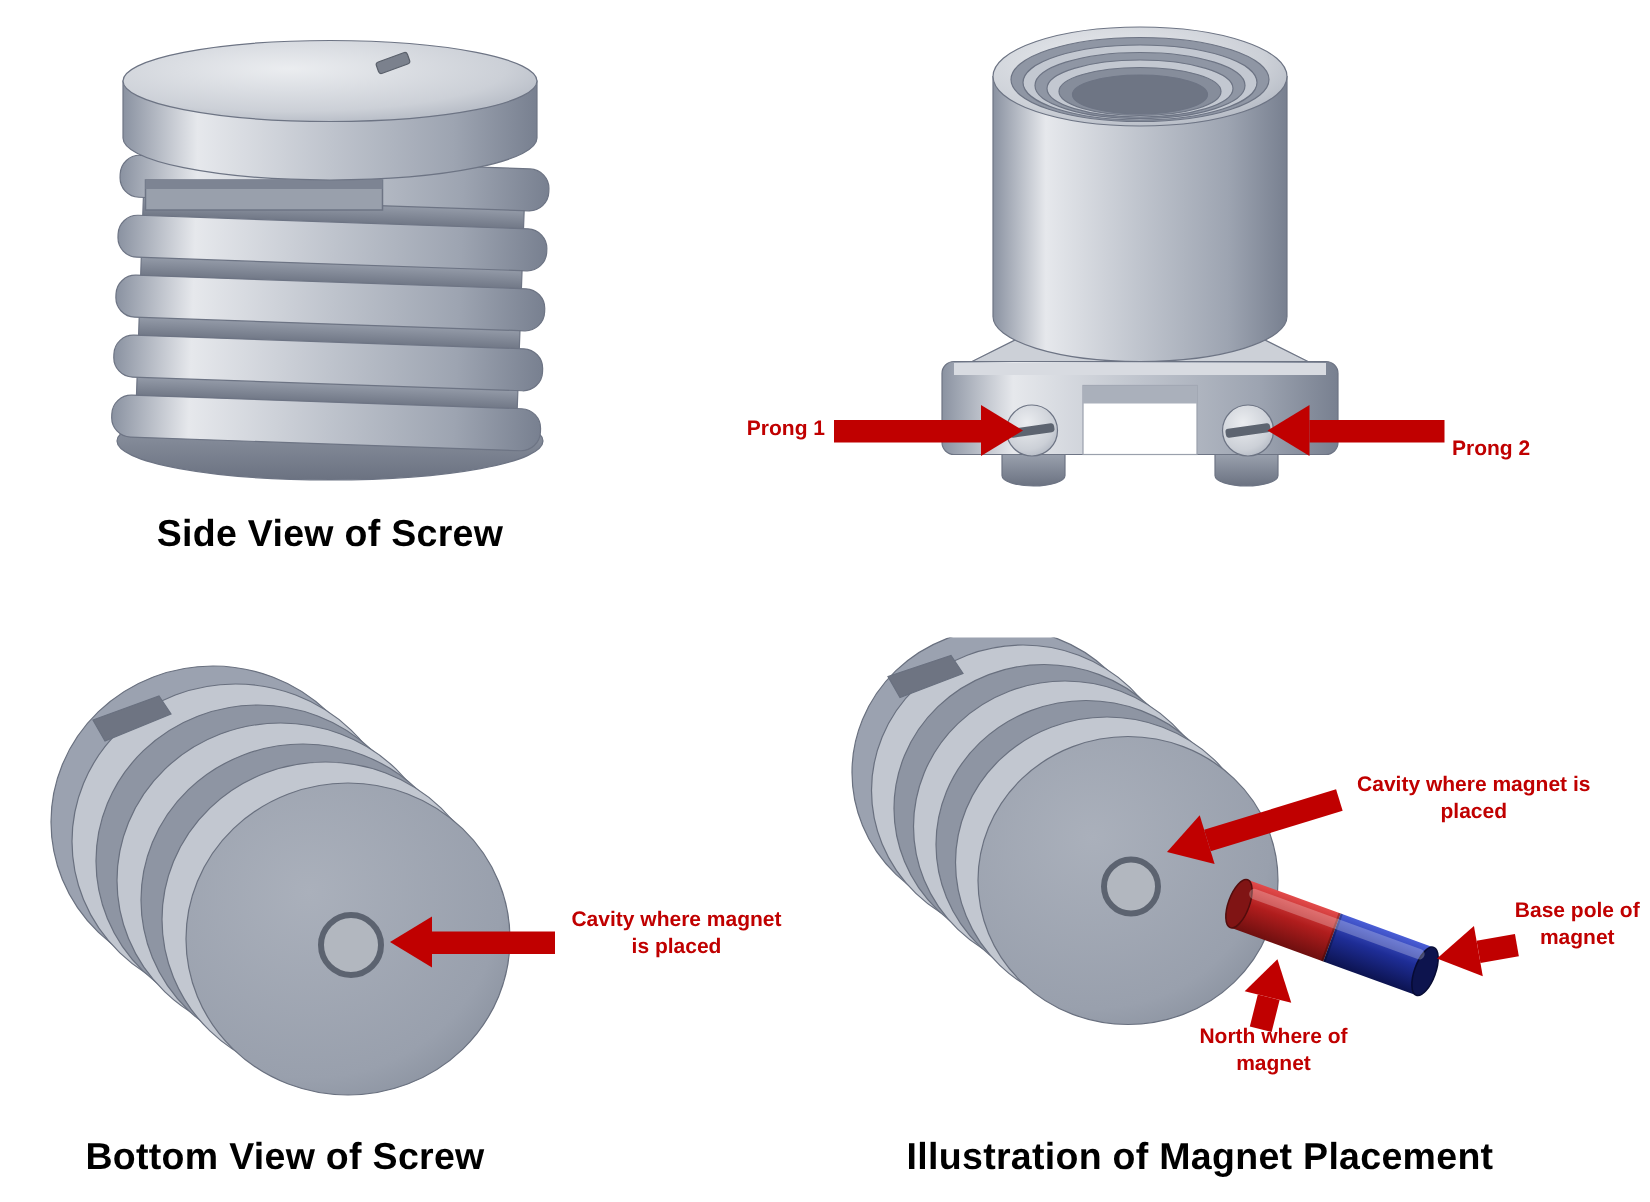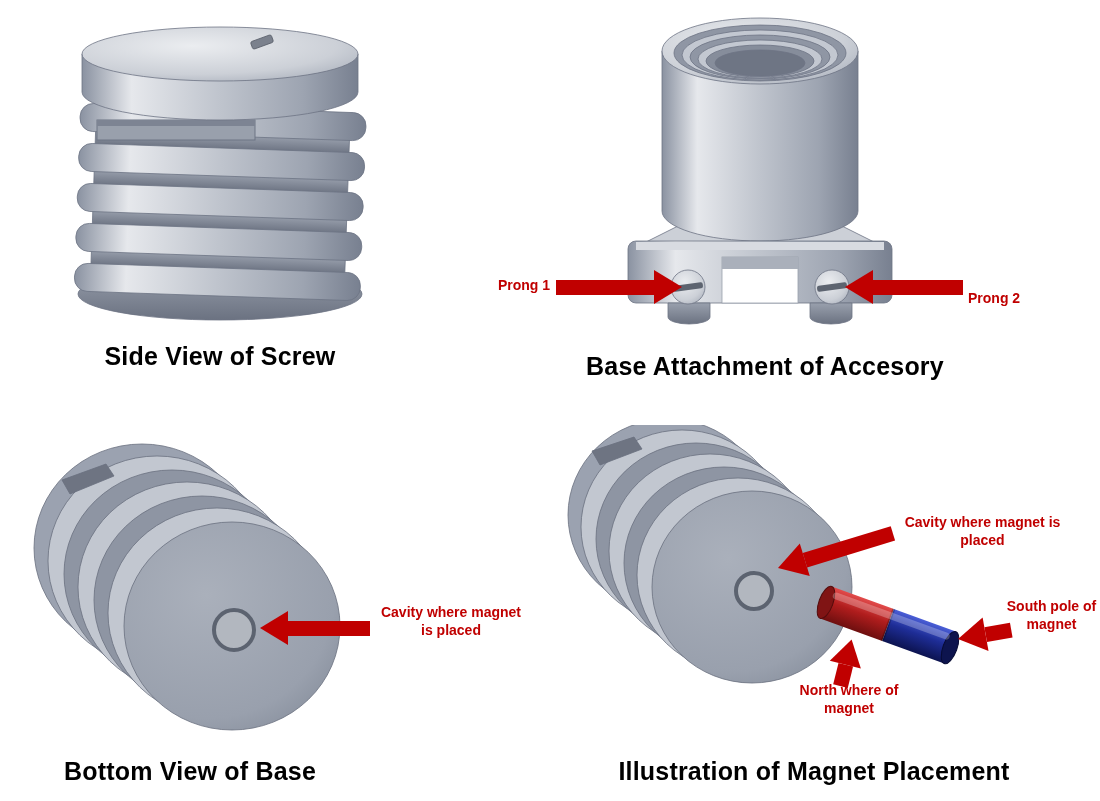--- a/index.html
+++ b/index.html
@@ -121,41 +121,40 @@
   <div class="red-label right" style="left:478px;top:277px;width:72px">Prong 1</div>
   <div class="arrow" style="left:556px;top:270px;width:126px;height:34px">
     <div class="shaft"></div>
       <div class="head-right"></div>
   </div>
   <div class="arrow" style="left:845px;top:270px;width:118px;height:34px">
     <div class="head-left"></div>
       <div class="shaft"></div>
   </div>
   <div class="red-label left" style="left:968px;top:277px;width:80px">Prong 2</div>
-  <div class="caption" style="left:585px;top:352px;width:360px">Base Attachment of Accesory</div>
 
   <svg class="drawing" style="left:10px;top:428px" width="360" height="330" viewBox="0 0 360 330">
     <g stroke="#69707f" stroke-width="0.8">
       <ellipse cx="132" cy="120" rx="108" ry="104" fill="#9ba2b0"></ellipse>
       <ellipse cx="147" cy="133" rx="109" ry="105" fill="#c2c7d0"></ellipse>
       <ellipse cx="162" cy="146" rx="108" ry="104" fill="#8e95a3"></ellipse>
       <ellipse cx="177" cy="159" rx="109" ry="105" fill="#c2c7d0"></ellipse>
       <ellipse cx="192" cy="172" rx="108" ry="104" fill="#8e95a3"></ellipse>
       <ellipse cx="207" cy="185" rx="109" ry="105" fill="#c2c7d0"></ellipse>
       <ellipse cx="222" cy="198" rx="108" ry="104" fill="url(#face)"></ellipse>
       <polygon points="52,52 96,36 104,48 60,66" fill="#6e7482"></polygon>
     </g>
     <circle cx="224" cy="202" r="20" fill="#b2b7bf" stroke="#5c6370" stroke-width="4"></circle>
   </svg>
   <div class="arrow" style="left:260px;top:611px;width:110px;height:34px">
     <div class="head-left"></div>
       <div class="shaft"></div>
   </div>
   <div class="red-label" style="left:376px;top:604px;width:150px">Cavity where magnet is placed</div>
-  <div class="caption" style="left:15px;top:757px;width:350px">Bottom View of Base</div>
+  <div class="caption" style="left:15px;top:757px;width:350px">Bottom View of Screw</div>
 
   <svg class="drawing" style="left:540px;top:425px" width="470" height="335" viewBox="0 0 470 335">
     <g stroke="#69707f" stroke-width="0.8">
       <ellipse cx="128" cy="90" rx="100" ry="96" fill="#9ba2b0"></ellipse>
       <ellipse cx="142" cy="102" rx="101" ry="97" fill="#c2c7d0"></ellipse>
       <ellipse cx="156" cy="114" rx="100" ry="96" fill="#8e95a3"></ellipse>
       <ellipse cx="170" cy="126" rx="101" ry="97" fill="#c2c7d0"></ellipse>
       <ellipse cx="184" cy="138" rx="100" ry="96" fill="#8e95a3"></ellipse>
       <ellipse cx="198" cy="150" rx="101" ry="97" fill="#c2c7d0"></ellipse>
       <ellipse cx="212" cy="162" rx="100" ry="96" fill="url(#face)"></ellipse>
@@ -173,21 +172,21 @@
   </svg>
   <div class="arrow" style="left:778px;top:551px;width:120px;height:34px;transform:rotate(-17deg);transform-origin:left center">
     <div class="head-left"></div>
       <div class="shaft"></div>
   </div>
   <div class="red-label" style="left:900px;top:514px;width:165px">Cavity where magnet is placed</div>
   <div class="arrow" style="left:958px;top:622px;width:54px;height:34px;transform:rotate(-10deg);transform-origin:left center">
     <div class="head-left"></div>
       <div class="shaft"></div>
   </div>
-  <div class="red-label" style="left:1004px;top:598px;width:95px">South pole of magnet</div>
+  <div class="red-label" style="left:1004px;top:598px;width:95px">Base pole of magnet</div>
   <div class="arrow-up" style="left:824px;top:638px;width:32px;height:48px;transform:rotate(14deg);transform-origin:50% 100%">
     <div class="head-up"></div>
       <div class="shaft-v"></div>
   </div>
   <div class="red-label" style="left:794px;top:682px;width:110px">North where of magnet</div>
-  <div class="caption" style="left:584px;top:757px;width:460px">Illustration of Magnet Placement</div>
+  <div class="caption" style="left:570px;top:757px;width:460px">Illustration of Magnet Placement</div>
 
 </div>
 
 </body></html>

